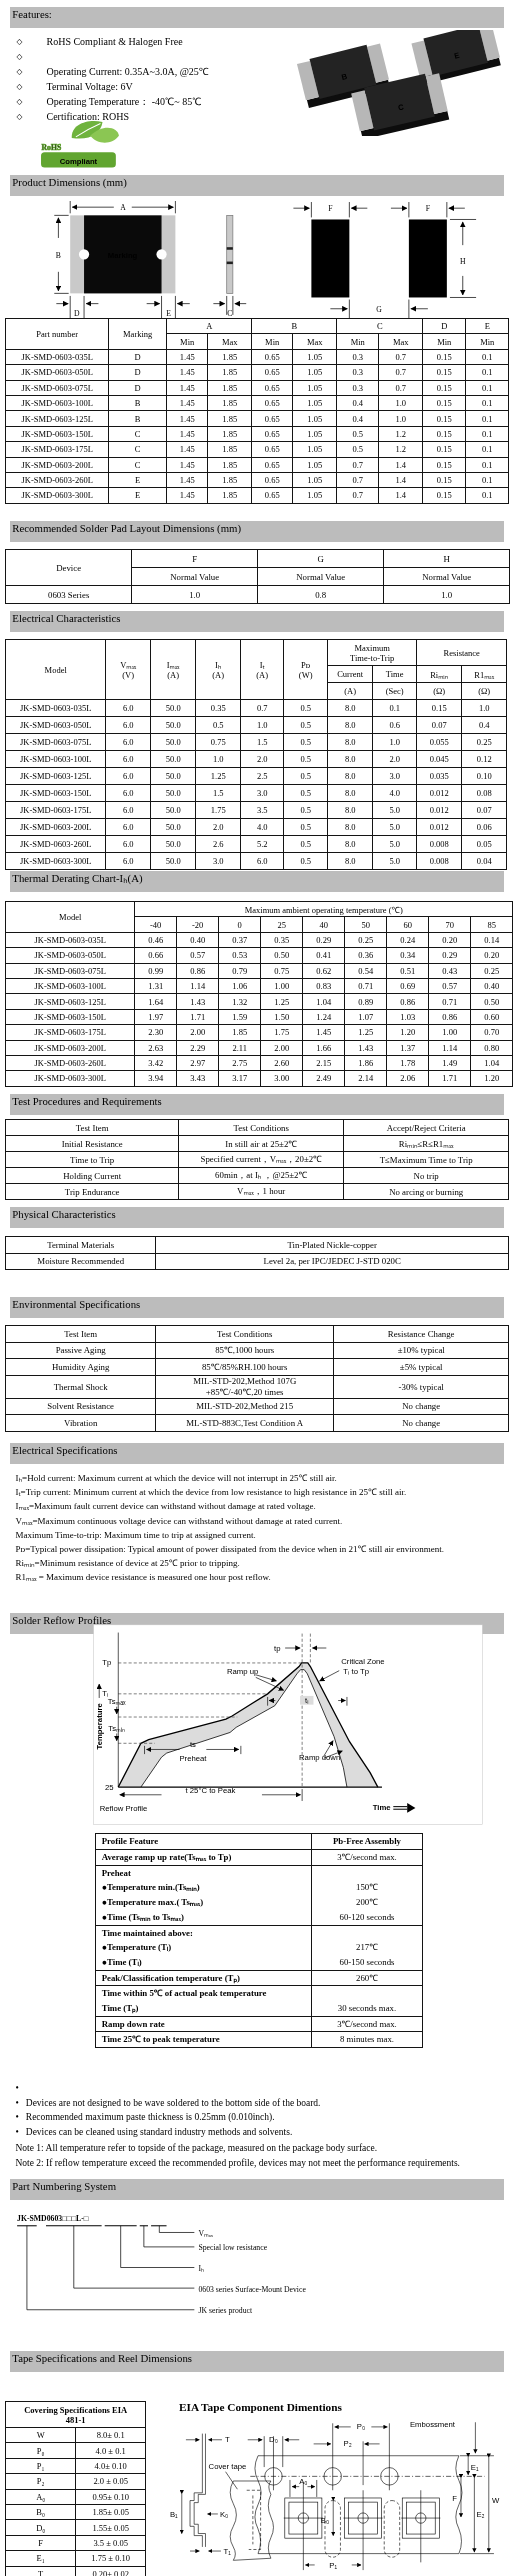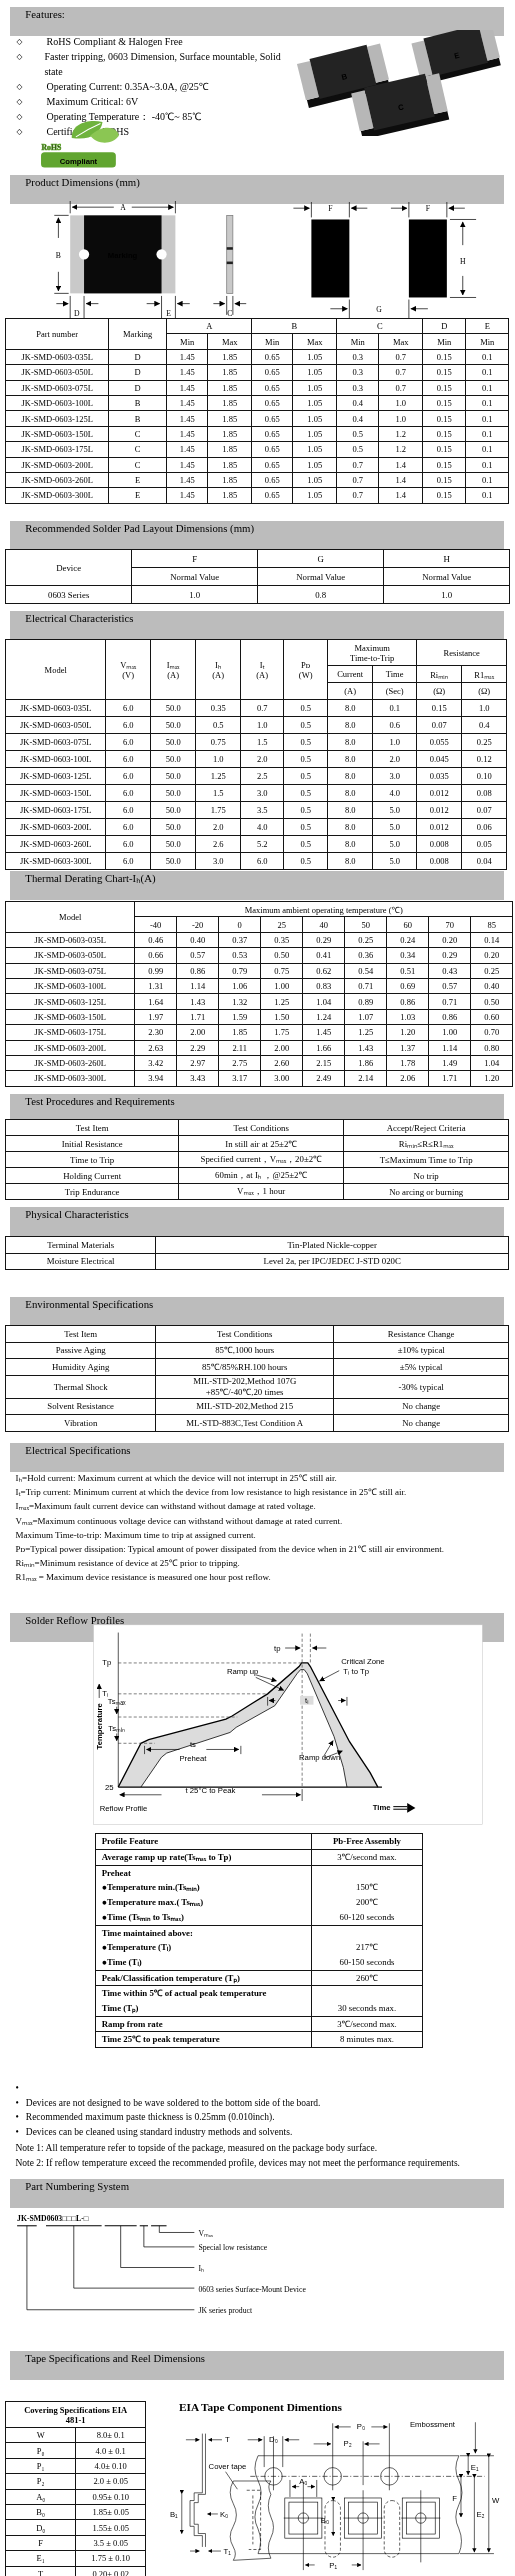--- a/index.html
+++ b/index.html
@@ -1,20 +1,20 @@
 <!DOCTYPE html>
 <html style="font-size:8.2px"><head>
 <meta charset="utf-8">
 <style>
   html,body{margin:0;padding:0;}
   body{position:relative;width:515px;height:3202px;background:#fff;color:#000;
        font-family:"Liberation Serif",serif;overflow:hidden;}
   .abs{position:absolute;}
-  .hdr{position:absolute;left:10.3px;width:494px;height:29px;background:#bcbcbc;
-       font-size:10.8px;line-height:15.5px;padding-left:15px;box-sizing:border-box;}
+  .hdr{position:absolute;left:10.3px;width:494px;height:21px;background:#bcbcbc;
+       font-size:10.8px;line-height:15.5px;padding-left:2px;box-sizing:border-box;}
   table{border-collapse:collapse;table-layout:fixed;position:absolute;background:#fff;}
   td{border:1px solid #141414;text-align:center;vertical-align:middle;
      font-weight:normal;padding:0 1.5px;overflow:hidden;font-size:8.8px;}
   .pre{white-space:pre-line;}
   
   .list{position:absolute;}
   .list .row{display:flex;}
   .feat .row{line-height:15px;font-size:10px;}
   .feat .b{width:30px;font-size:7.7px;padding-left:1px;}
   .speclines .row{line-height:14.2px;font-size:9px;}
@@ -39,29 +39,28 @@
 
 <div class="hdr" style="top:6.7px">Features:</div>
 <div class="list feat" style="left:15.5px;top:34px;width:268px">
 
 <div class="row">
       <span class="b">◇</span>
       <span>RoHS Compliant  &amp;  Halogen Free</span>
     </div>
     <div class="row">
       <span class="b">◇</span>
-      <span>Faster tripping, 0603 Dimension, Surface mountable, Solid state</span>
     </div>
     <div class="row">
       <span class="b">◇</span>
       <span>Operating Current: 0.35A~3.0A, @25℃</span>
     </div>
     <div class="row">
       <span class="b">◇</span>
-      <span>Maximum Critical: 6V</span>
+      <span>Terminal Voltage: 6V</span>
     </div>
     <div class="row">
       <span class="b">◇</span>
       <span>Operating Temperature：  -40℃~ 85℃</span>
     </div>
     <div class="row">
       <span class="b">◇</span>
       <span>Certification: ROHS</span>
     </div>
   </div>
@@ -732,21 +731,21 @@
       <col style="width:150px">
       <col style="width:353px">
     </colgroup>
   <tbody>
 
   <tr>
         <td>Terminal Materials</td>
         <td>Tin-Plated Nickle-copper</td>
       </tr>
       <tr>
-        <td>Moisture Electrical</td>
+        <td>Moisture Recommended</td>
         <td>Level 2a, per IPC/JEDEC J-STD 020C</td>
       </tr>
     </tbody>
 </table>
 
 <div class="hdr" style="top:1297px">Environmental Specifications</div>
 <table id="env-table" style="left:5.2px;top:1325px;width:503px">
   <colgroup>
       <col style="width:150px">
       <col style="width:178px">
@@ -926,21 +925,21 @@
         <td class="l pre">Peak/Classification temperature (Tₚ)</td>
         <td class="pre">260℃</td>
       </tr>
       <tr>
         <td class="l pre">Time within 5℃  of actual peak temperature
 Time (Tₚ)</td>
         <td class="pre">
 30 seconds max.</td>
       </tr>
       <tr>
-        <td class="l pre">Ramp from rate</td>
+        <td class="l pre">Ramp down rate</td>
         <td class="pre">3℃/second max.</td>
       </tr>
       <tr>
         <td class="l pre">Time 25℃  to peak temperature</td>
         <td class="pre">8 minutes max.</td>
       </tr>
     </tbody>
 </table>
 
 <div class="list blist" style="left:15.5px;top:2081px;width:489px">

